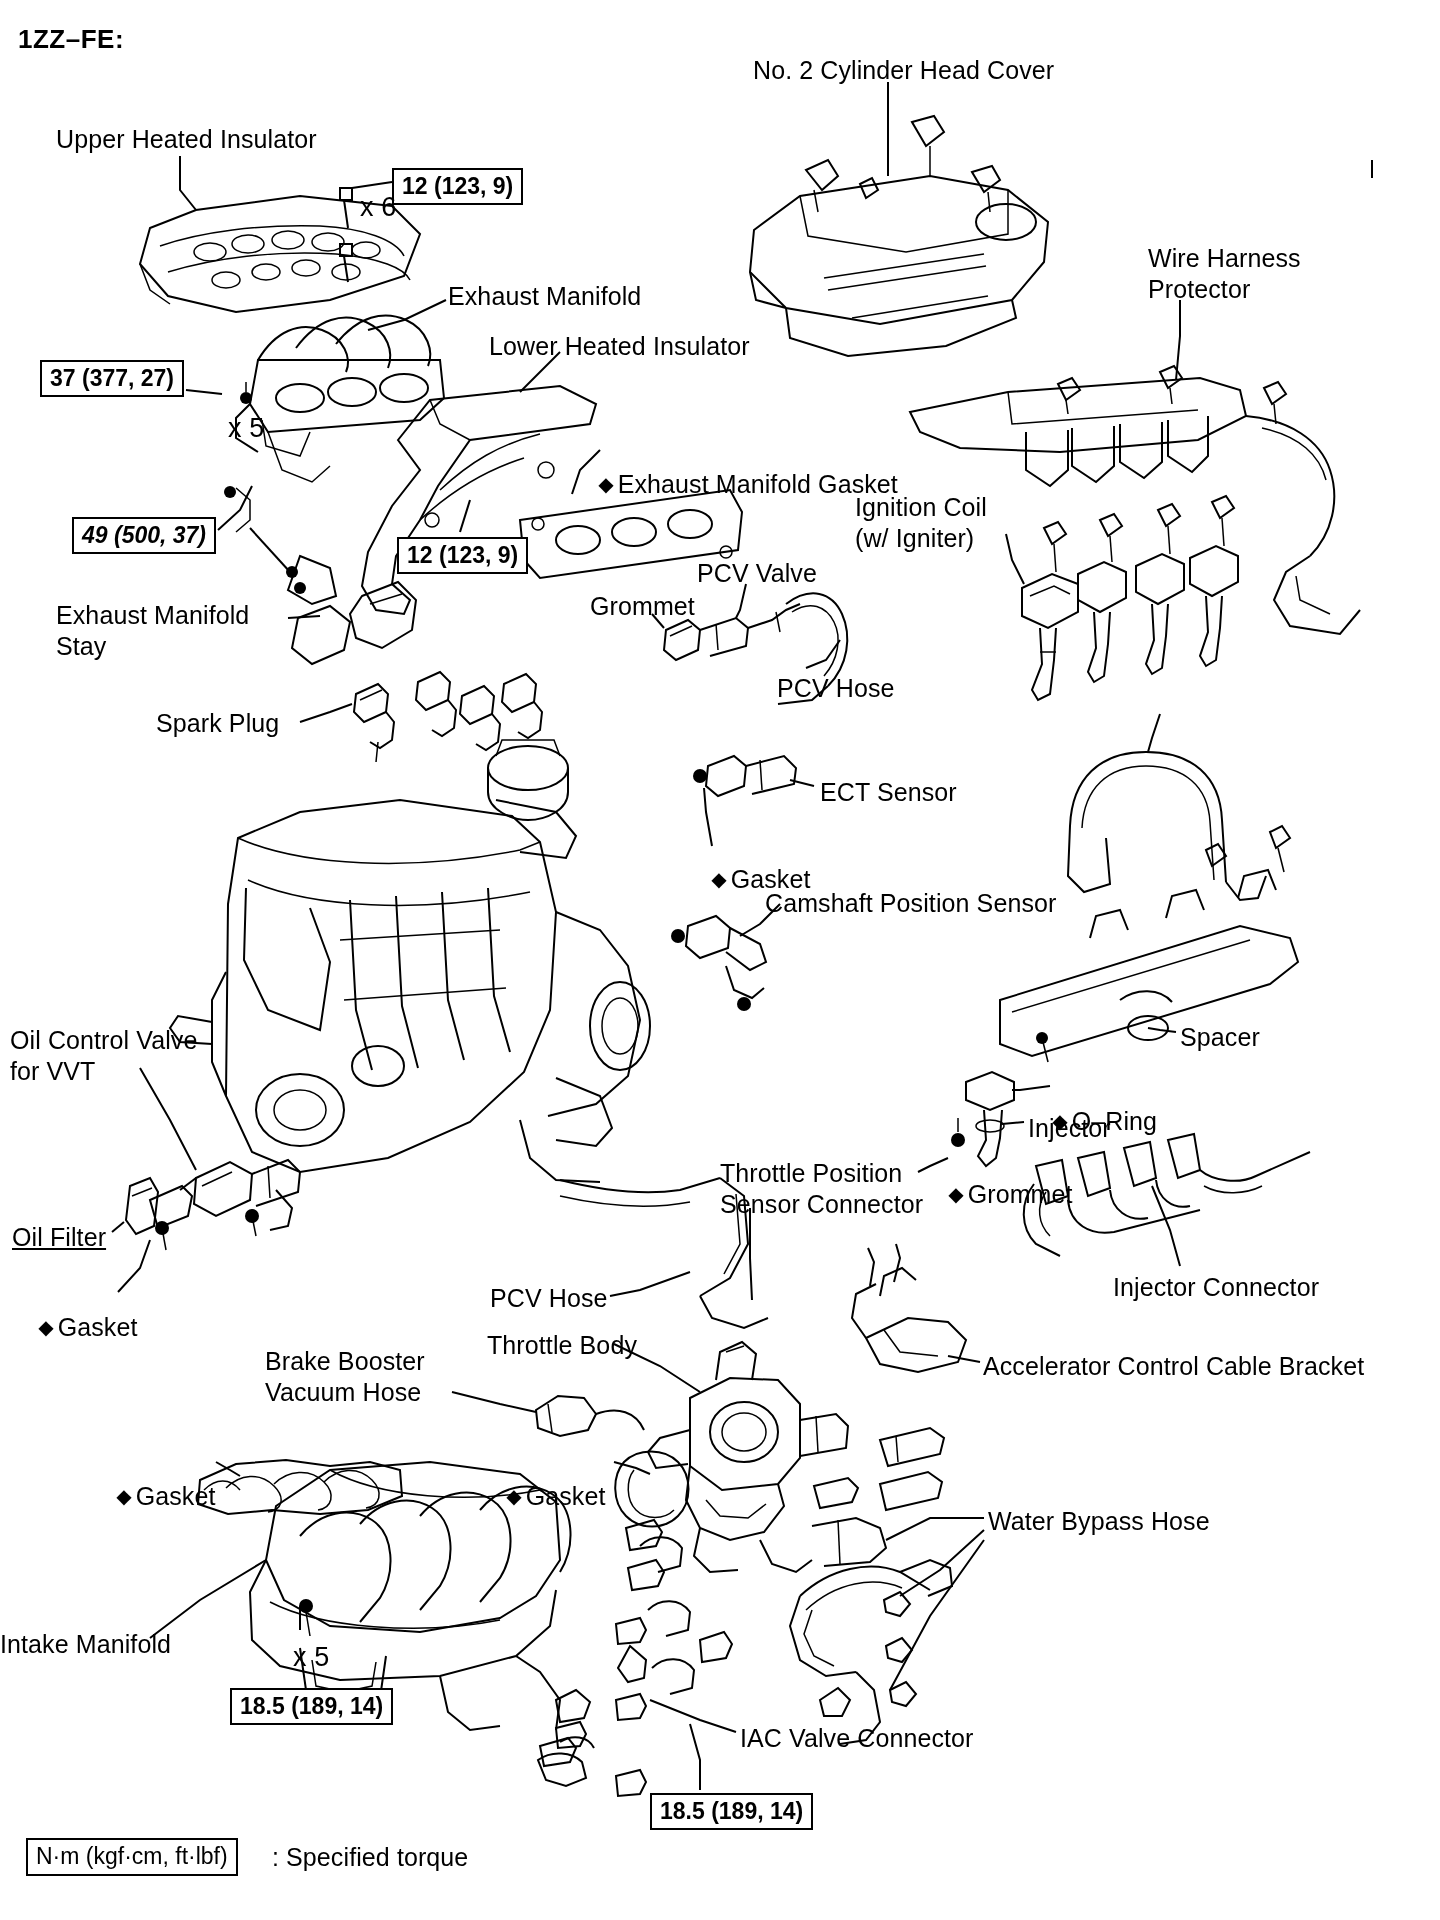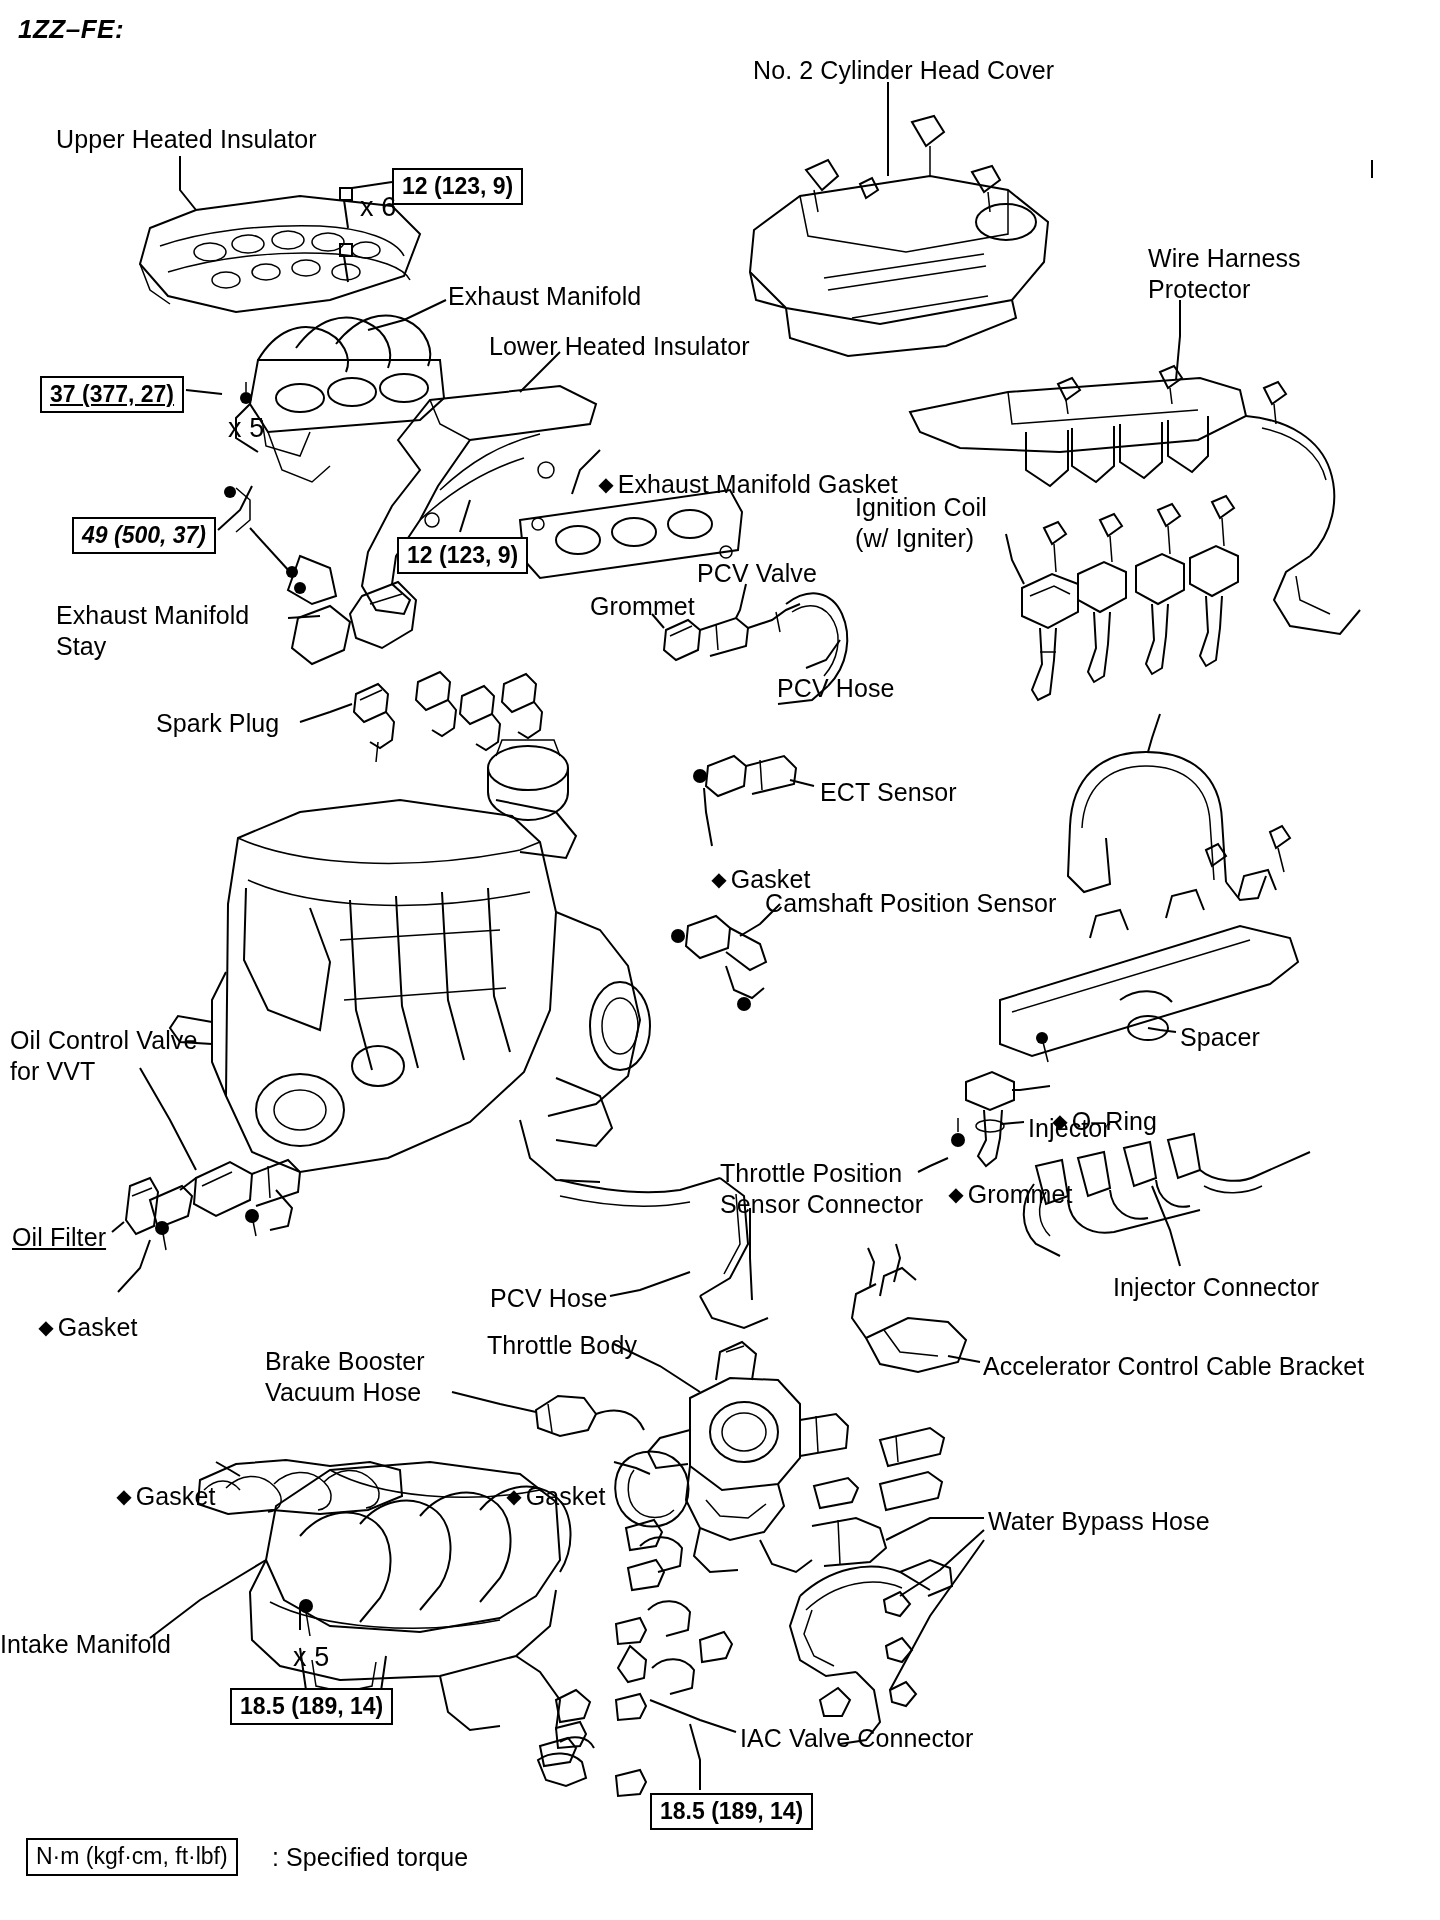--- a/index.html
+++ b/index.html
@@ -527,21 +527,21 @@
       <path class="lead" d="M460 532 L470 500"></path>
       <path class="lead" d="M320 1702 L320 1688"></path>
       <path class="lead" d="M700 1790 L700 1760 L690 1724"></path>
 
       <path class="lead" d="M300 1630 L300 1606"></path>
     </g>
 
     <path class="ink" d="M1372 160 L1372 178"></path>
   </svg>
 
-  <div class="title" style="left:18px; top:14px;font-style:italic;">1ZZ–FE:</div>
+  <div class="title" style="left:18px; top:24px;">1ZZ–FE:</div>
 
   <div class="lbl" style="left:753px; top:55px;">No. 2 Cylinder Head Cover</div>
   <div class="lbl" style="left:56px; top:124px;">Upper Heated Insulator</div>
   <div class="lbl" style="left:448px; top:281px;">Exhaust Manifold</div>
   <div class="lbl" style="left:1148px; top:243px;">Wire Harness
 Protector</div>
   <div class="lbl" style="left:489px; top:331px;">Lower Heated Insulator</div>
 
   <div class="lbl" style="left:570px; top:438px;">
     <span class="diamond">◆</span><span>Exhaust Manifold Gasket</span>
@@ -597,21 +597,21 @@
 
   <div class="lbl" style="left:478px; top:1450px;">
     <span class="diamond">◆</span><span>Gasket</span>
   </div>
 
   <div class="lbl" style="left:988px; top:1506px;">Water Bypass Hose</div>
   <div class="lbl" style="left:0px; top:1629px;">Intake Manifold</div>
   <div class="lbl" style="left:740px; top:1723px;">IAC Valve Connector</div>
 
   <div class="torque" style="left:392px; top:168px;">12 (123, 9)</div>
-  <div class="torque" style="left:40px; top:376px;text-decoration:underline;">37 (377, 27)</div>
+  <div class="torque" style="left:40px; top:360px;">37 (377, 27)</div>
   <div class="torque" style="left:72px; top:517px;font-style:italic;">49 (500, 37)</div>
   <div class="torque" style="left:397px; top:537px;">12 (123, 9)</div>
   <div class="torque" style="left:230px; top:1688px;">18.5 (189, 14)</div>
   <div class="torque" style="left:650px; top:1793px;">18.5 (189, 14)</div>
 
   <div class="lbl" style="left:360px; top:192px; font-size:27px;">x 6</div>
   <div class="lbl" style="left:228px; top:413px; font-size:27px;">x 5</div>
   <div class="lbl" style="left:293px; top:1642px; font-size:27px;">x 5</div>
 
   <div class="legendbox" style="left:26px; top:1838px;">N·m (kgf·cm, ft·lbf)</div>

